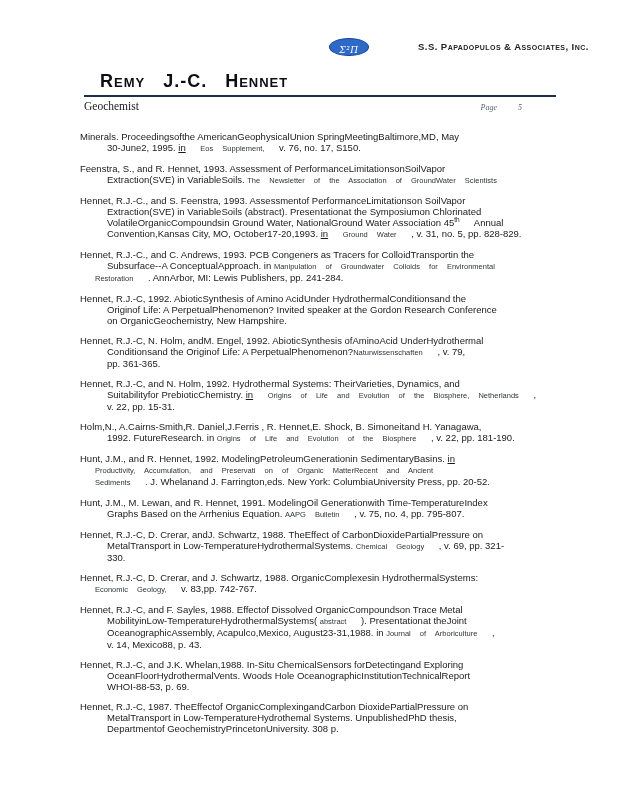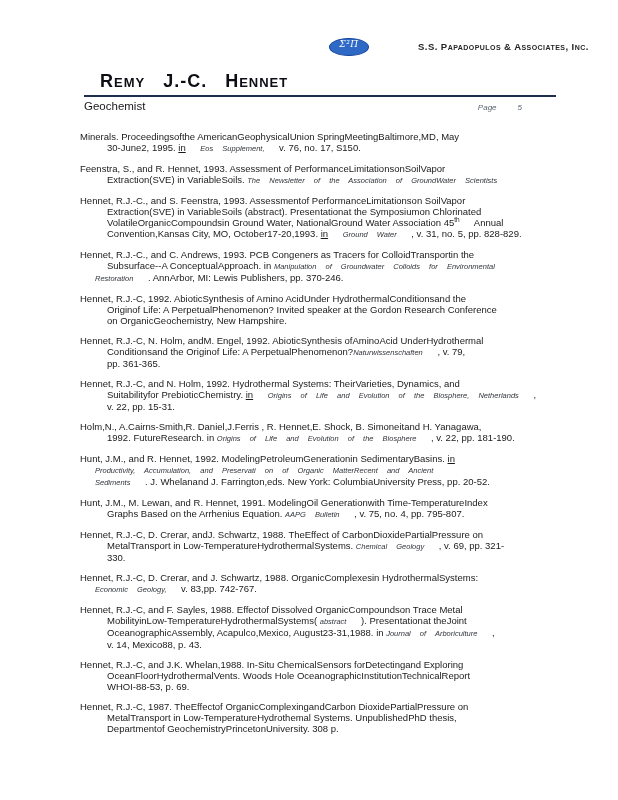--- a/index.html
+++ b/index.html
@@ -5,51 +5,51 @@
   html,body{margin:0;padding:0;background:#ffffff;}
   .page{
     position:relative;width:618px;height:800px;background:#ffffff;overflow:hidden;
     font-family:"Liberation Sans",sans-serif;color:#1a1a1a;
   }
   
   .logo-row{position:absolute;top:37px;left:329px;display:flex;align-items:center;gap:9px;height:19px;}
   .logo-ellipse{
     width:40px;height:18px;border-radius:50%;
     background:#2e6ac5;border:1px solid #17479c;box-sizing:border-box;
-    display:flex;align-items:flex-start;justify-content:center;
+    display:flex;align-items:flex-end;justify-content:center;
     color:#ffffff;font-size:9px;font-style:italic;font-family:"DejaVu Serif",serif;
     letter-spacing:.5px;
   }
   .company{
     font-variant:small-caps;font-weight:700;font-size:9.5px;letter-spacing:.45px;color:#252525;
     white-space:nowrap;
     margin-left:40px;
   }
   .person-name{
     position:absolute;top:71px;left:100px;
     font-variant:small-caps;font-weight:700;font-size:18px;letter-spacing:1px;word-spacing:12px;
     color:#0d0d14;white-space:nowrap;
   }
   .rule{position:absolute;top:95px;left:84px;width:472px;height:2px;background:#1f2d50;}
   .subtitle-row{
     position:absolute;top:100px;left:84px;width:472px;
-    display:flex;justify-content:space-between;align-items:flex-start;
+    display:flex;justify-content:space-between;align-items:flex-start;font-family:Liberation Serif, serif;
   }
   .person-title{font-size:11.5px;color:#1a1a1a;}
   .page-indicator{
     display:flex;gap:21px;margin-right:34px;margin-top:3px;
     font-size:8px;font-style:italic;color:#5a6470;
   }
   
   .refs{position:absolute;top:131px;left:68px;width:488px;}
   .ref{margin:0 0 9px 0;font-size:9.5px;line-height:11px;color:#1a1a1a;}
   .ln{display:block;padding-left:27px;white-space:nowrap;}
   .ln.first{padding-left:0;}
   .seg-n{font-style:normal;padding-left:12px;}
-  .seg-i{font-style:italic;font-size:7.5px;word-spacing:7px;color:#30343a;}
+  .seg-i{font-size:7.5px;word-spacing:7px;color:#30343a;}
   .seg-u{text-decoration:underline;}
   sup.seg-sup{font-size:6.5px;line-height:0;}
 </style>
 </head>
 <body>
 
 <div class="page">
 
   <div class="logo-row">
     <div class="logo-ellipse">
@@ -81,21 +81,21 @@
       </p>
       <p class="ref">
         <span class="ln first"><span class="seg-n">Hennet, R.J.-C., and S. Feenstra, 1993. Assessmentof PerformanceLimitationson SoilVapor</span></span>
         <span class="ln"><span class="seg-n">Extraction(SVE) in VariableSoils (abstract).  Presentationat the Symposiumon Chlorinated</span></span>
         <span class="ln"><span class="seg-n">VolatileOrganicCompoundsin Ground Water, NationalGround Water Association 45</span><sup class="seg-sup">th</sup><span class="seg-n"> Annual</span></span>
         <span class="ln"><span class="seg-n">Convention,Kansas City, MO, October17-20,1993. </span><span class="seg-u">in</span><span class="seg-n"> </span><span class="seg-i">Ground Water</span><span class="seg-n"> , v. 31, no. 5, pp. 828-829.</span></span>
       </p>
       <p class="ref">
         <span class="ln first"><span class="seg-n">Hennet, R.J.-C., and C. Andrews, 1993.  PCB Congeners as Tracers for ColloidTransportin the</span></span>
         <span class="ln"><span class="seg-n">Subsurface--A ConceptualApproach. in </span><span class="seg-i">Manipulation of Groundwater Colloids for Environmental</span></span>
-        <span class="ln"><span class="seg-i">Restoration</span><span class="seg-n"> . AnnArbor, MI:  Lewis Publishers, pp. 370-246.</span></span>
+        <span class="ln"><span class="seg-i">Restoration</span><span class="seg-n"> . AnnArbor, MI:  Lewis Publishers, pp. 241-284.</span></span>
       </p>
       <p class="ref">
         <span class="ln first"><span class="seg-n">Hennet, R.J.-C, 1992.  AbioticSynthesis of Amino AcidUnder HydrothermalConditionsand the</span></span>
         <span class="ln"><span class="seg-n">Originof Life: A PerpetualPhenomenon? Invited speaker at the Gordon Research Conference</span></span>
         <span class="ln"><span class="seg-n">on OrganicGeochemistry, New Hampshire.</span></span>
       </p>
       <p class="ref">
         <span class="ln first"><span class="seg-n">Hennet, R.J.-C, N. Holm, andM. Engel, 1992.  AbioticSynthesis ofAminoAcid UnderHydrothermal</span></span>
         <span class="ln"><span class="seg-n">Conditionsand the Originof Life:  A PerpetualPhenomenon?</span><span class="seg-i">Naturwissenschaften</span><span class="seg-n"> , v. 79,</span></span>
         <span class="ln"><span class="seg-n">pp. 361-365.</span></span>

